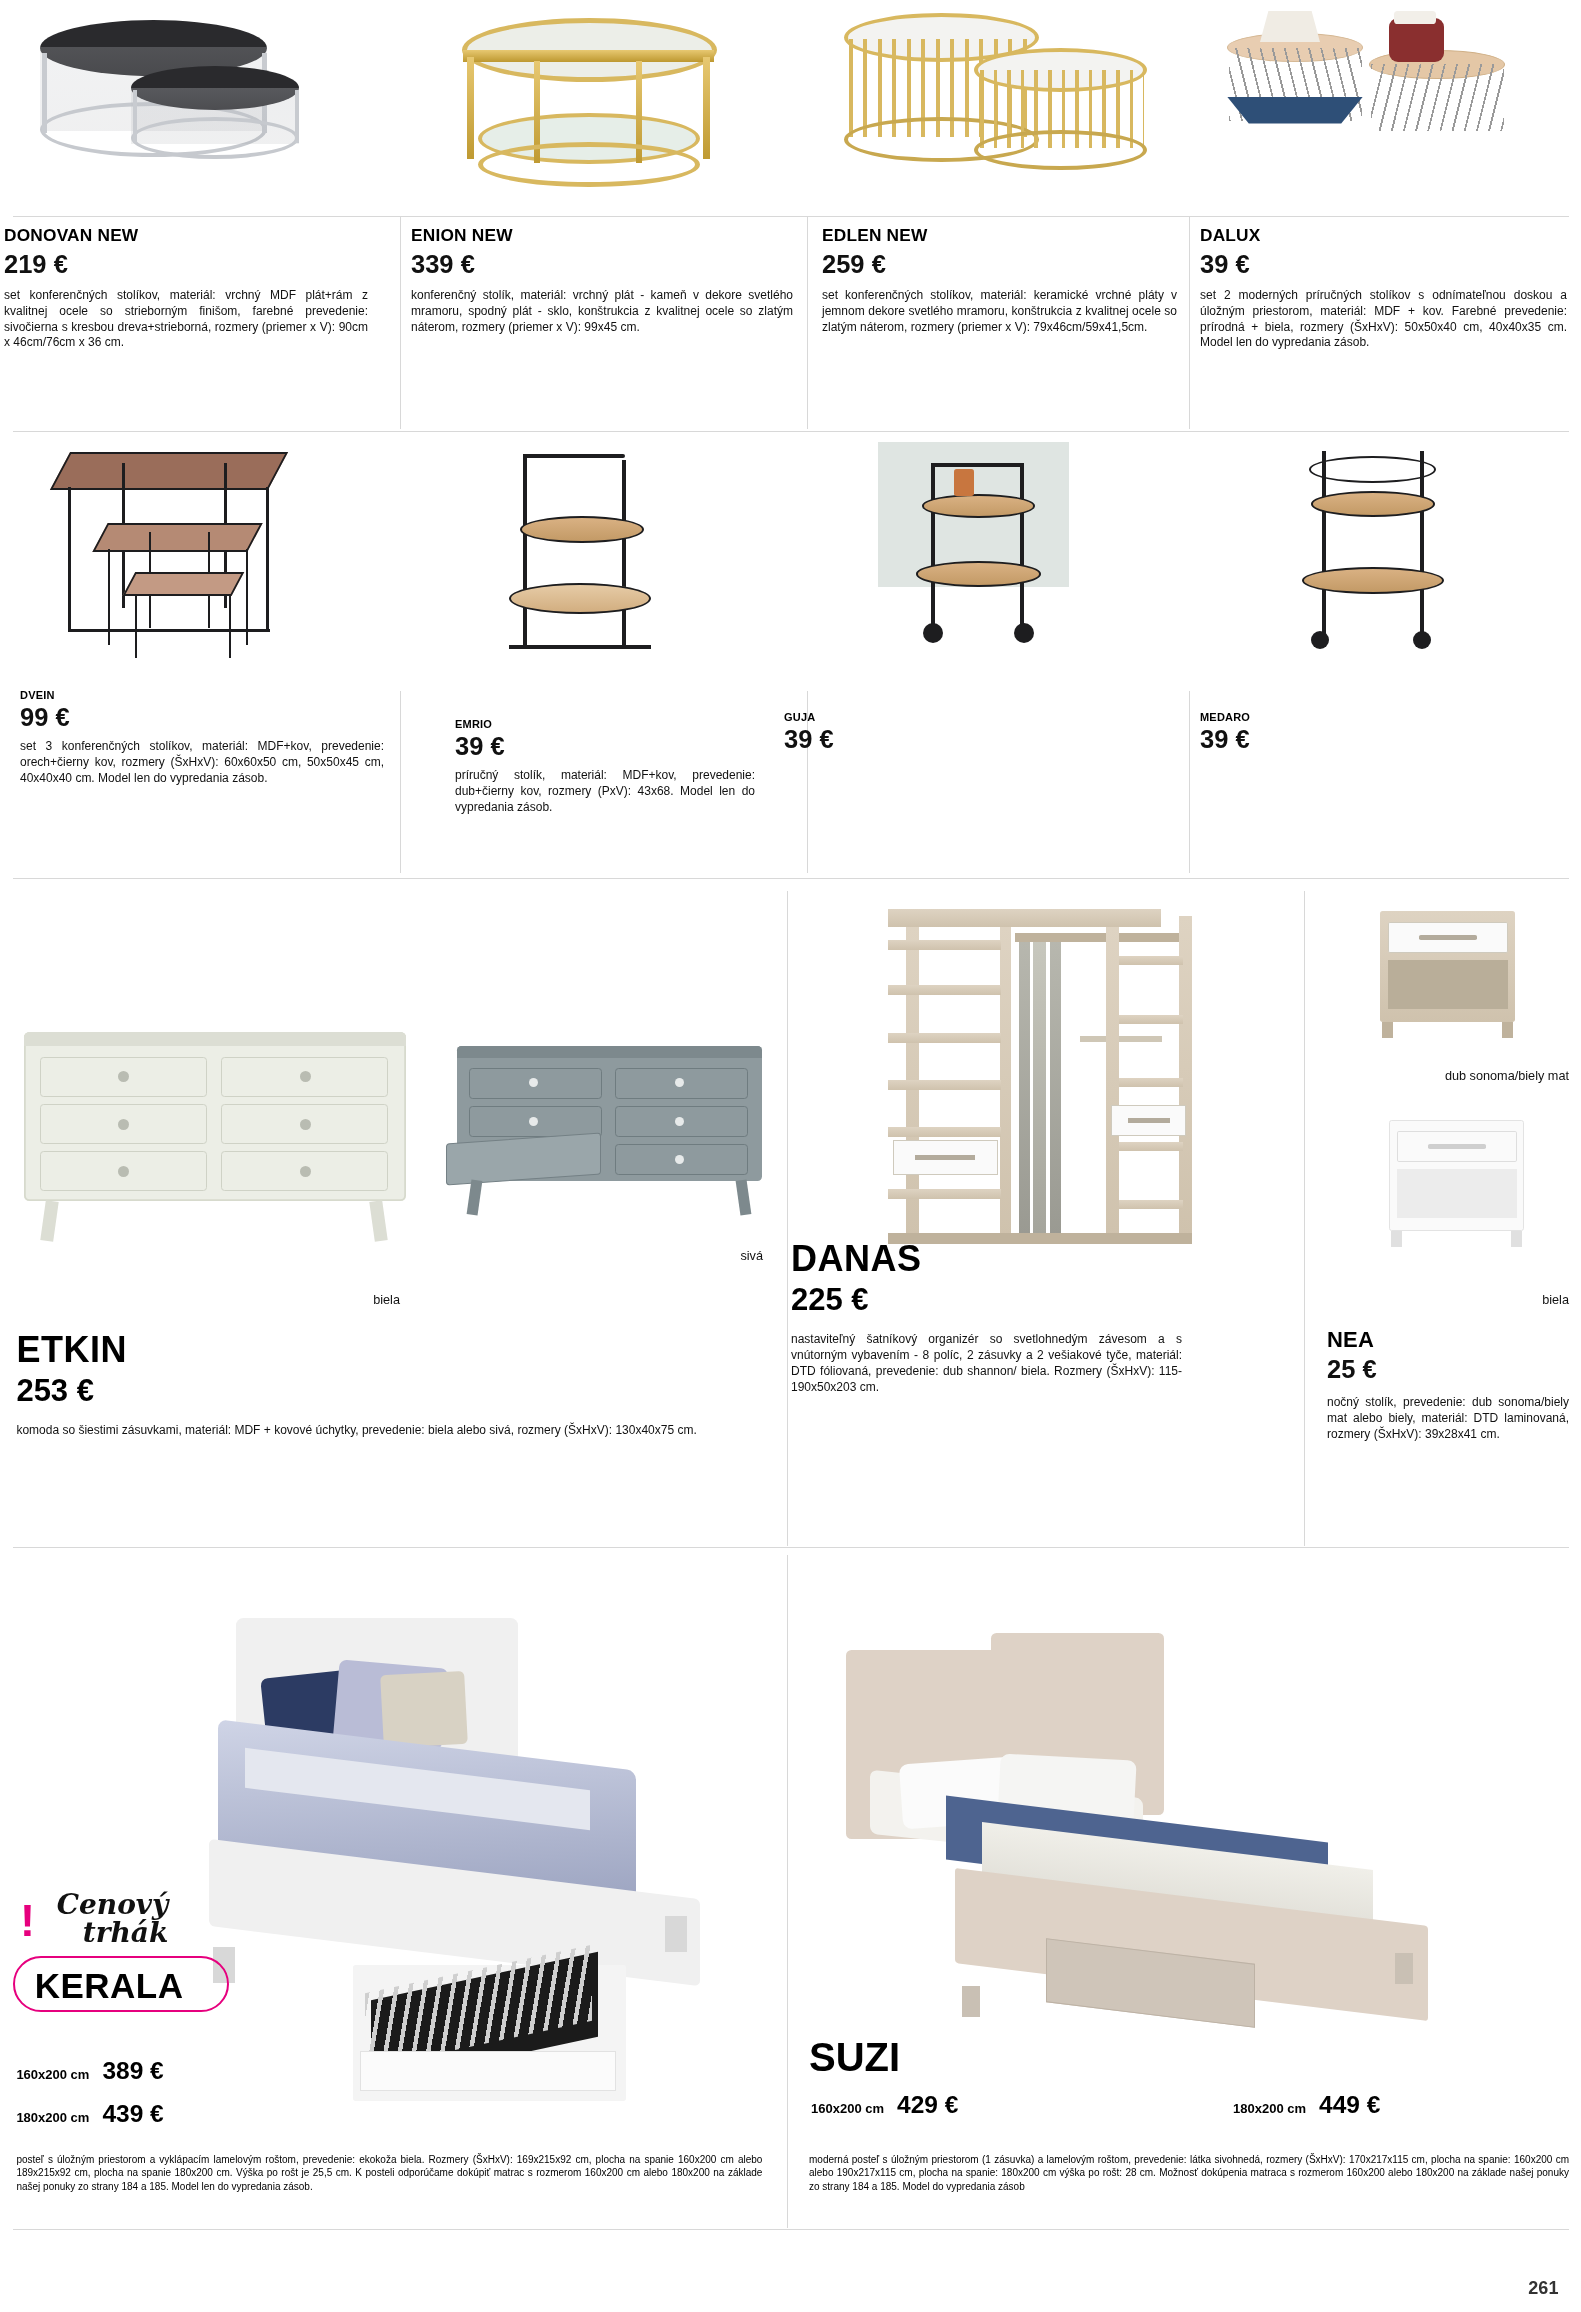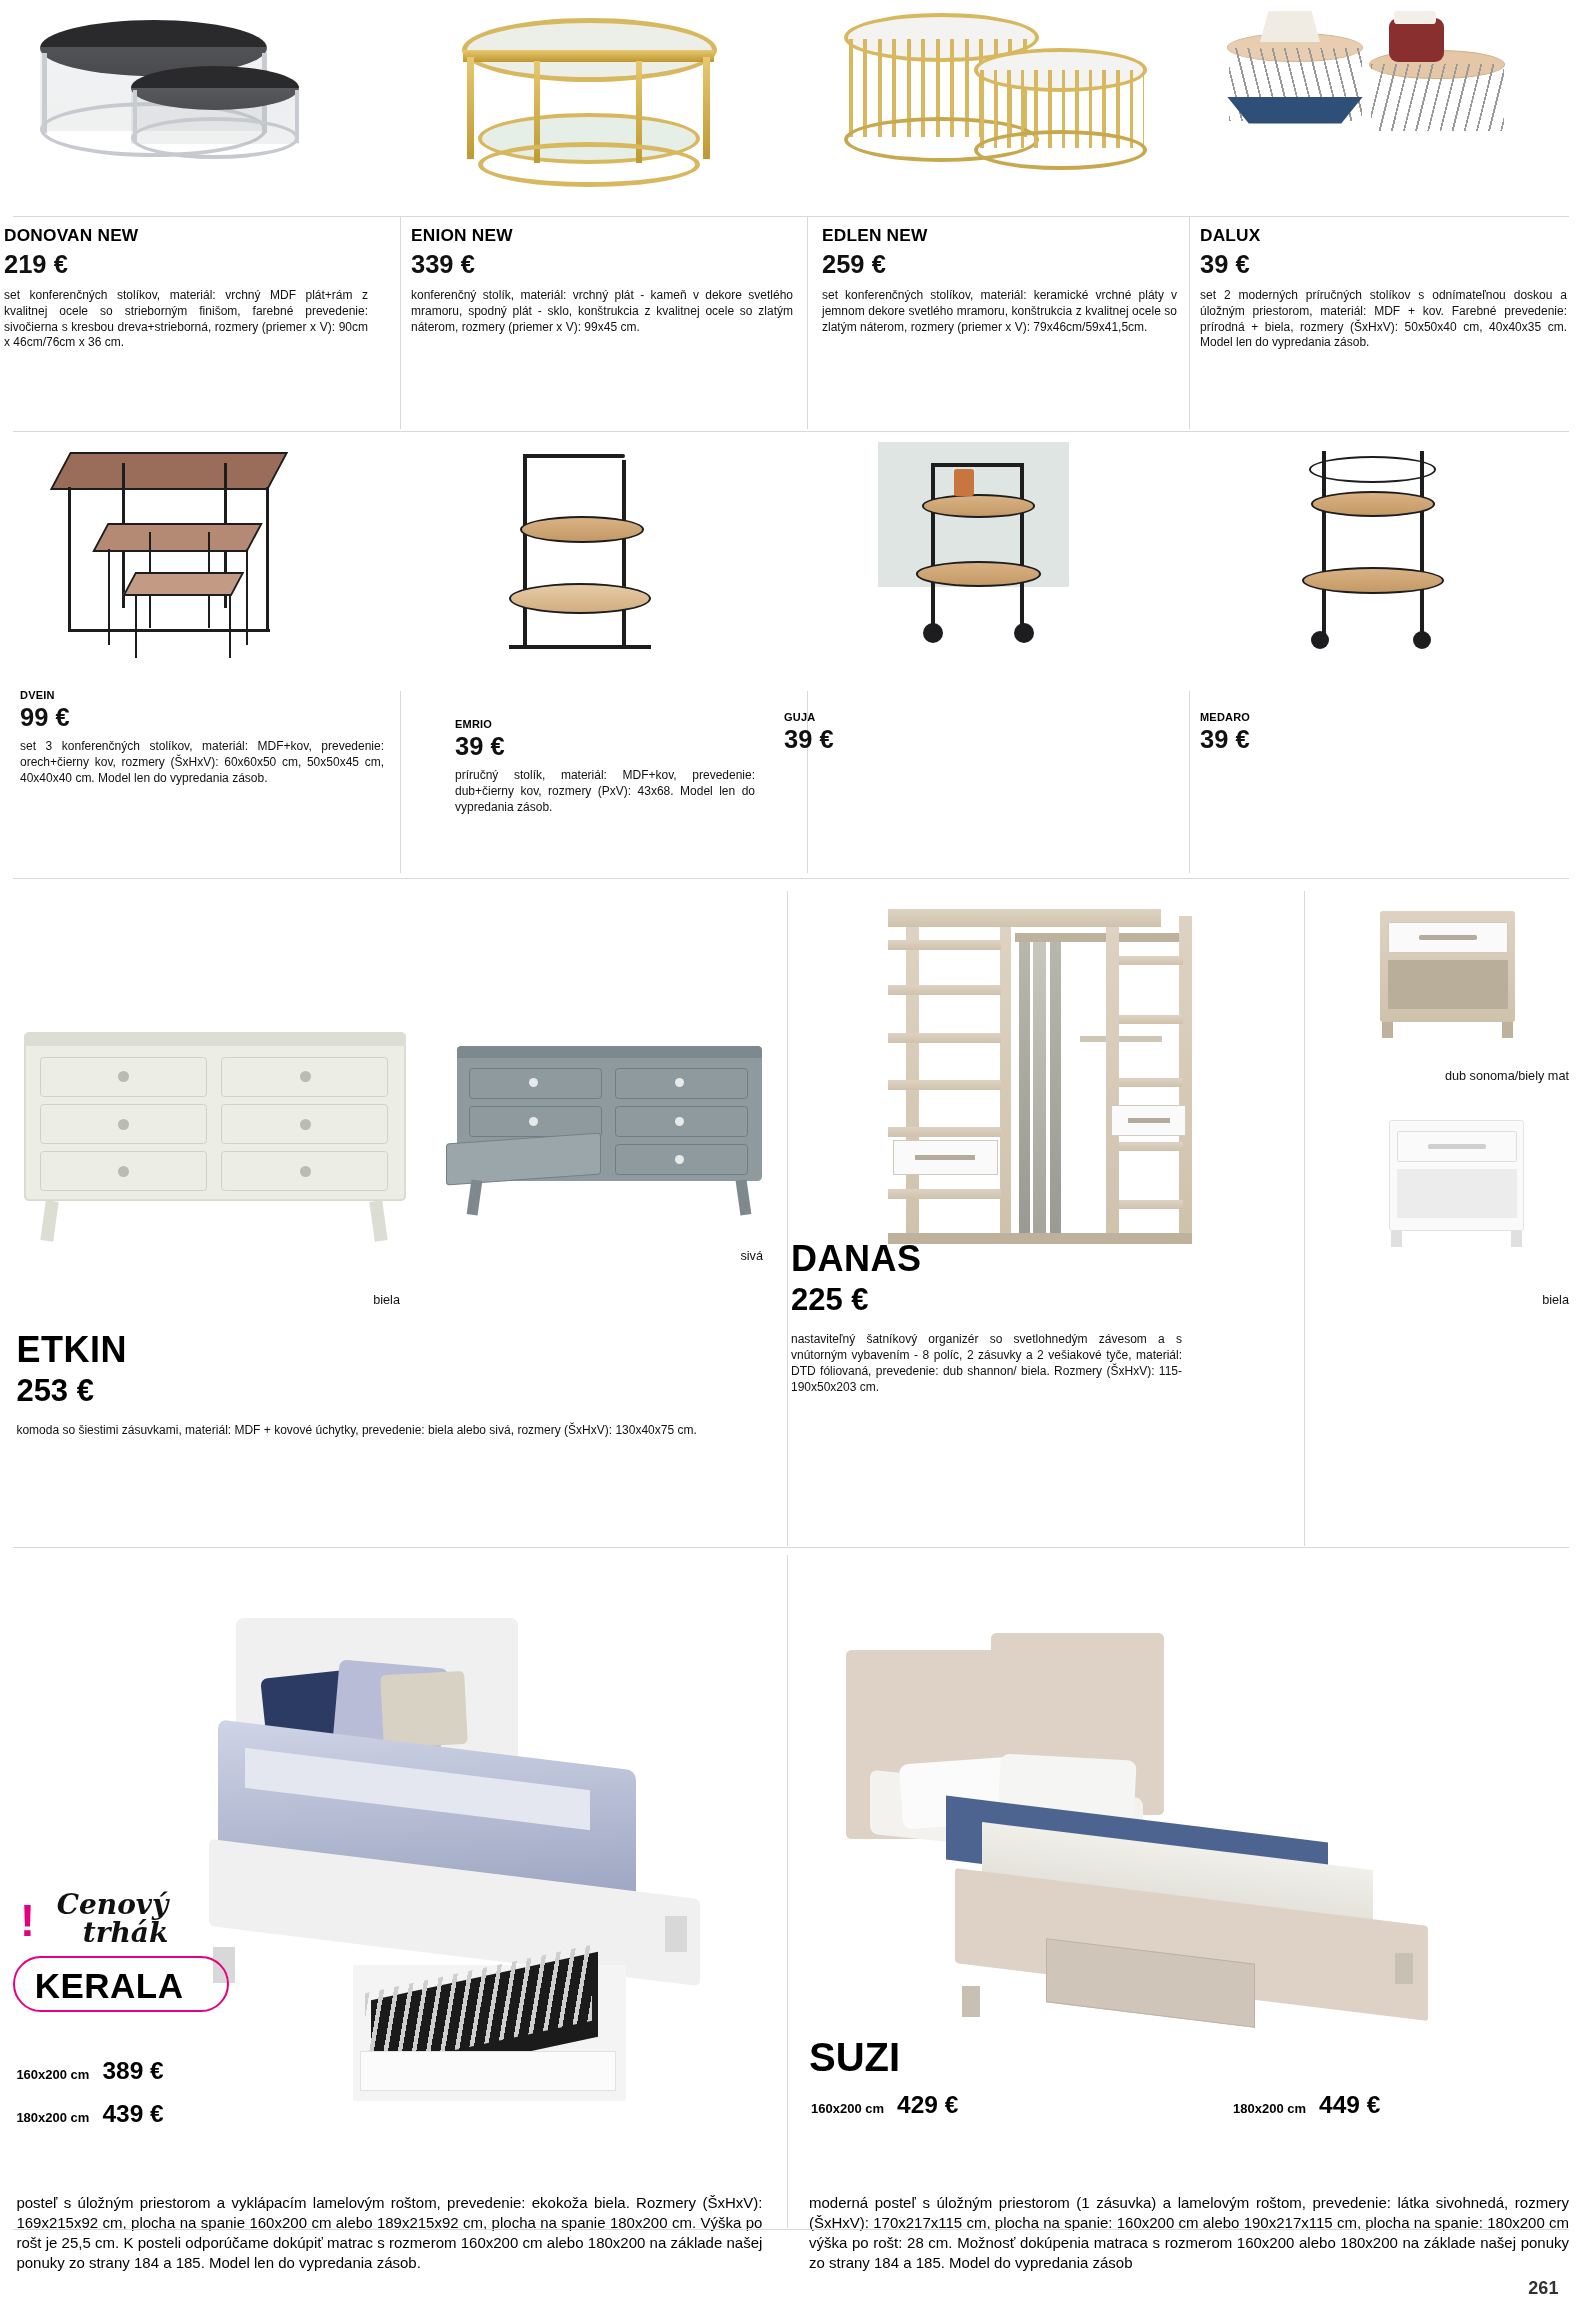--- a/index.html
+++ b/index.html
@@ -63,21 +63,21 @@
   
   .big-title { font-size: 36px; font-weight: bold; letter-spacing: 0.5px; }
   .big-price { font-size: 31px; font-weight: bold; margin-top: 1.8px; }
   .r3-desc { font-size: 12px; }
   .swatch-label { font-size: 12.7px; text-align: right; color: #111; }
 
   
   .bed-title { font-size: 40px; font-weight: bold; }
   .size-label { font-size: 13px; font-weight: bold; }
   .bed-price { font-size: 24.5px; font-weight: bold; margin-top: 25px; }
-  .bed-desc { font-size: 15px; text-align: justify; line-height: 1.34; margin-top: 40px; }
+  .bed-desc { font-size: 10px; text-align: justify; line-height: 1.34; }
 
   .pagenum {
     position: absolute;
     right: 23.6px;
     bottom: 14.5px;
     font-size: 18px;
     font-weight: bold;
     color: #333;
   }
 
@@ -418,20 +418,25 @@
     <div class="shape wht" style="left:16.4px; top:9px; width:135px; height:111px; border:0.9px solid #e3e3e3; border-radius:2.7px;"></div>
     <div class="shape wht" style="left:23.6px; top:20px; width:120px; height:31px; border:0.9px solid #dedede; border-radius:1.8px;"></div>
     <div class="shape" style="left:55px; top:33px; width:58px; height:4.5px; background:#cfcfcf; border-radius:1.8px;"></div>
     <div class="shape" style="left:23.6px; top:58px; width:120px; height:49px; background:#ececec;"></div>
     <div class="shape" style="left:18px; top:120px; width:11px; height:16.4px; background:#e0e0e0;"></div>
     <div class="shape" style="left:138px; top:120px; width:11px; height:16.4px; background:#e0e0e0;"></div>
   </div>
 
   <div class="swatch-label" style="position:absolute; left:1442px; top:1293px; width:127px;">biela</div>
 
+  <div class="cell" style="left:1327px; top:1327px; width:242px;">
+    <div class="name" style="font-size:22px;">NEA</div>
+    <div class="price" style="font-size:25.5px; margin-top:1.8px;">25 €</div>
+    <div class="desc r3-desc" style="margin-top:11px;">nočný stolík, prevedenie: dub sonoma/biely mat alebo biely, materiál: DTD laminovaná, rozmery (ŠxHxV): 39x28x41 cm.</div>
+  </div>
 
   <div class="rule-v" style="left:787px; top:891px; height:655px;"></div>
   <div class="rule-v" style="left:1304px; top:891px; height:655px;"></div>
   <div class="rule-h" style="left:12.7px; top:1547px; width:1556px;"></div>
 
   <div class="photo" style="left:109px; top:1609px; width:727px; height:509px;">
     <div class="shape bedwhite" style="left:127px; top:9px; width:282px; height:182px; border-radius:7.3px 7.3px 0 0;"></div>
     <div class="shape navy" style="left:155px; top:64px; width:109px; height:78px; border-radius:7.3px; transform:rotate(-6deg);"></div>
     <div class="shape lav" style="left:227px; top:55px; width:109px; height:82px; border-radius:7.3px; transform:rotate(5deg);"></div>
     <div class="shape" style="left:273px; top:64px; width:84px; height:73px; background:#d8d2c4; border-radius:5.5px; transform:rotate(-3deg);"></div>

